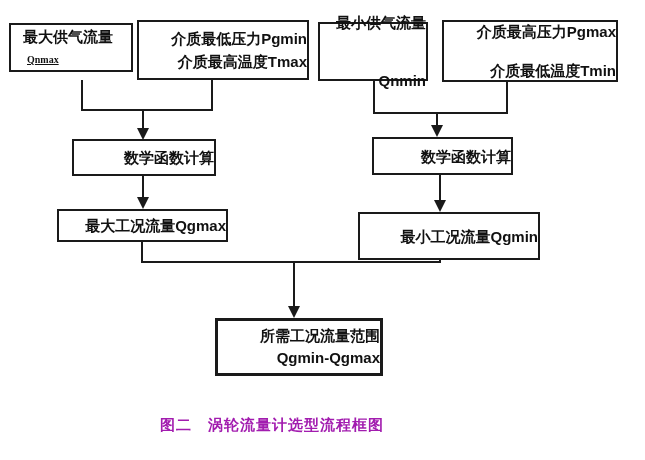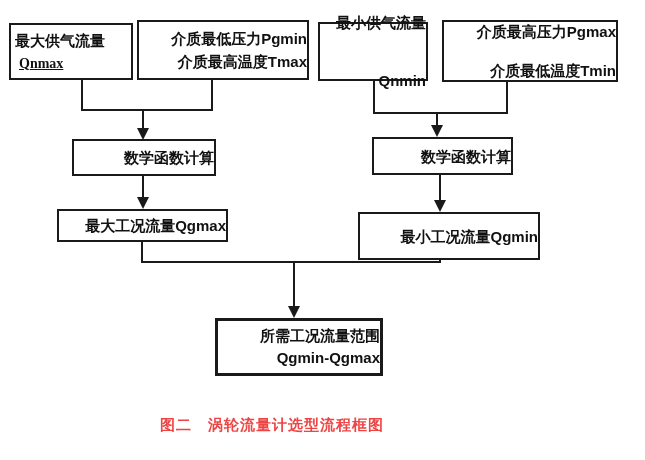--- a/index.html
+++ b/index.html
@@ -9,34 +9,34 @@
   }
   .connectors{position:absolute;left:0;top:0;width:645px;height:460px;}
   .connectors line{stroke:#1a1a1a;stroke-width:2;}
   .connectors polygon{fill:#1a1a1a;stroke:none;}
   .node{
     position:absolute;box-sizing:border-box;background:#ffffff;border:2px solid #1a1a1a;
     display:flex;flex-direction:column;align-items:flex-end;justify-content:center;
     font-weight:bold;font-size:15px;line-height:23px;text-align:center;white-space:nowrap;
   }
   .node span{display:block;}
-  .n1{left:9px;top:23px;width:124px;height:57px;align-items:flex-start;padding-left:4px;text-align:left;}
-  .n1 .latin{margin-left:4px;font-family:"Liberation Serif","DejaVu Serif",serif;font-size:14px;text-decoration:underline;}
+  .n1{left:9px;top:23px;width:124px;height:49px;align-items:flex-start;padding-left:12px;text-align:left;}
+  .n1 .latin{margin-left:4px;font-family:"Liberation Serif","DejaVu Serif",serif;font-size:10px;text-decoration:underline;}
   .n2{left:137px;top:20px;width:172px;height:60px;}
   .n3{left:318px;top:22px;width:110px;height:59px;}
   .n3 .latin{font-size:15px;margin-top:35px;}
   .n4{left:442px;top:20px;width:176px;height:62px;gap:16px;}
   .n5{left:72px;top:139px;width:144px;height:37px;}
   .n6{left:372px;top:137px;width:141px;height:38px;}
   .n7{left:57px;top:209px;width:171px;height:33px;}
   .n8{left:358px;top:212px;width:182px;height:48px;}
   .n9{left:215px;top:318px;width:168px;height:58px;border-width:3px;line-height:22px;}
   .caption{
     position:absolute;left:0;top:416px;width:544px;text-align:center;
-    font-weight:bold;font-size:15px;letter-spacing:1px;color:#ef4444;
+    font-weight:bold;font-size:15px;letter-spacing:1px;color:#a21caf;
   }
 </style>
 </head>
 <body>
 
 <div class="stage">
 
   <svg class="connectors" viewBox="0 0 645 460">
     <g>
       <line x1="82" y1="80" x2="82" y2="111"></line>

